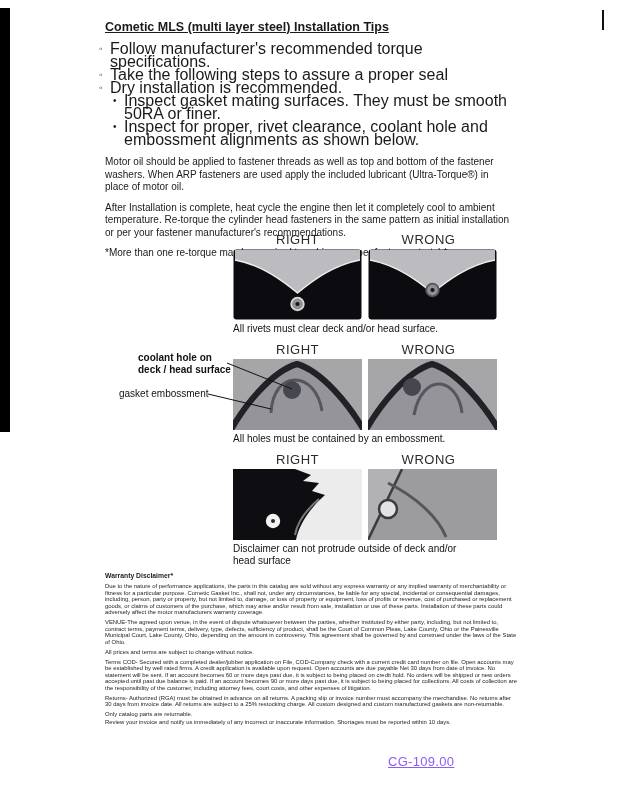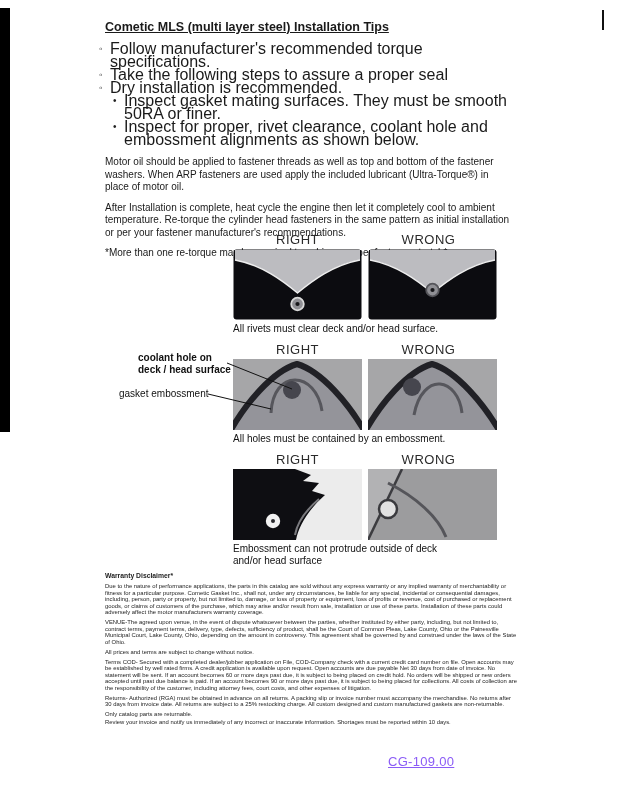--- a/index.html
+++ b/index.html
@@ -132,21 +132,21 @@
           <circle cx="40" cy="52" r="2" fill="#2a2a2e"></circle>
         </svg>
         <svg class="diag" viewBox="0 0 129 71">
           <rect width="129" height="71" fill="#b2b2b4"></rect>
           <path d="M0,71 L34,0 H129 V71 Z" fill="#9c9c9e"></path>
           <path d="M34,0 L0,71" stroke="#3c3c40" stroke-width="2.5" fill="none"></path>
           <path d="M20,14 C48,28 70,48 78,68" fill="none" stroke="#55555a" stroke-width="3"></path>
           <circle cx="20" cy="40" r="9" fill="#e2e2e2" stroke="#3a3a3e" stroke-width="2.5"></circle>
         </svg>
       </div>
-      <div class="caption narrow">Embossment can not protrude outside of deck and/or head surface</div>
+      <div class="caption narrow">Disclaimer can not protrude outside of deck and/or head surface</div>
     </div>
 
   </div>
 
   <div class="disclaimer">
     <div class="disc-heading">Warranty Disclaimer*</div>
     <p>Due to the nature of performance applications, the parts in this catalog are sold without any express warranty or any implied warranty of merchantability or fitness for a particular purpose.  Cometic Gasket Inc., shall not, under any circumstances, be liable for any special, incidental or consequential damages, including, person, party or property, but not limited to, damage, or loss of property or equipment, loss of profits or revenue, cost of purchased or replacement goods, or claims of customers of the purchase, which may arise and/or result from sale, installation or use of these parts.  Installation of these parts could adversely affect the motor manufacturers warranty coverage.</p>
     <p>VENUE-The agreed upon venue, in the event of dispute whatsoever between the parties, whether instituted by either party, including, but not limited to, contract terms, payment terms, delivery, type, defects, sufficiency of product, shall be the Court of Common Pleas, Lake County, Ohio or the Painesville Municipal Court, Lake County, Ohio, depending on the amount in controversy. This agreement shall be governed by and construed under the laws of the State of Ohio.</p>
     <p>All prices and terms are subject to change without notice.</p>
     <p>Terms COD- Secured with a completed dealer/jobber application on File, COD-Company check with a current credit card number on file.  Open accounts may be established by well rated firms.  A credit application is available upon request.  Open accounts are due payable Net 30 days from date of invoice.  No statement will be sent.  If an account becomes 60 or more days past due, it is subject to being placed on credit hold.  No orders will be shipped or new orders accepted until past due balance is paid.  If an account becomes 90 or more days past due, it is subject to being placed for collections.  All costs of collection are the responsibility of the customer, including attorney fees, court costs, and other expenses of litigation.</p>

